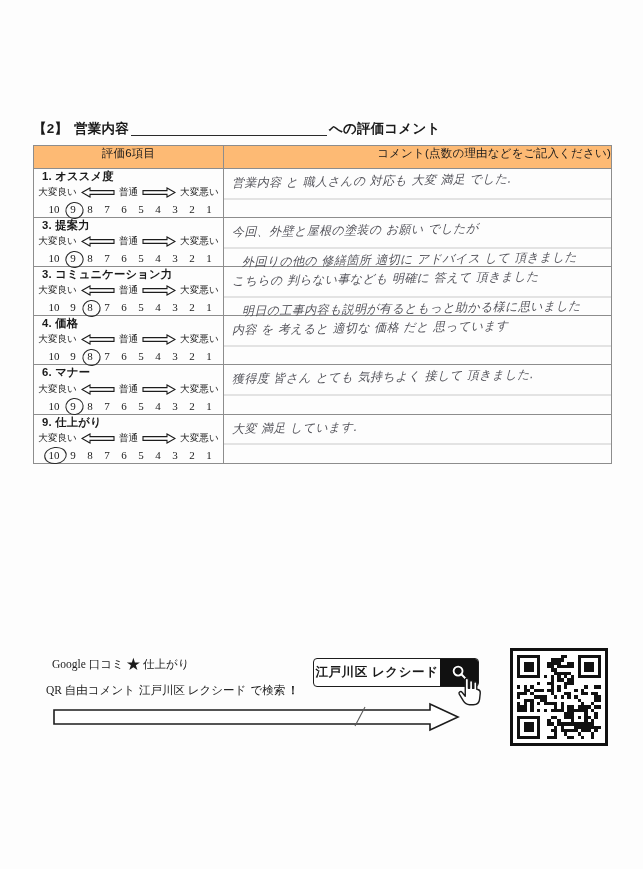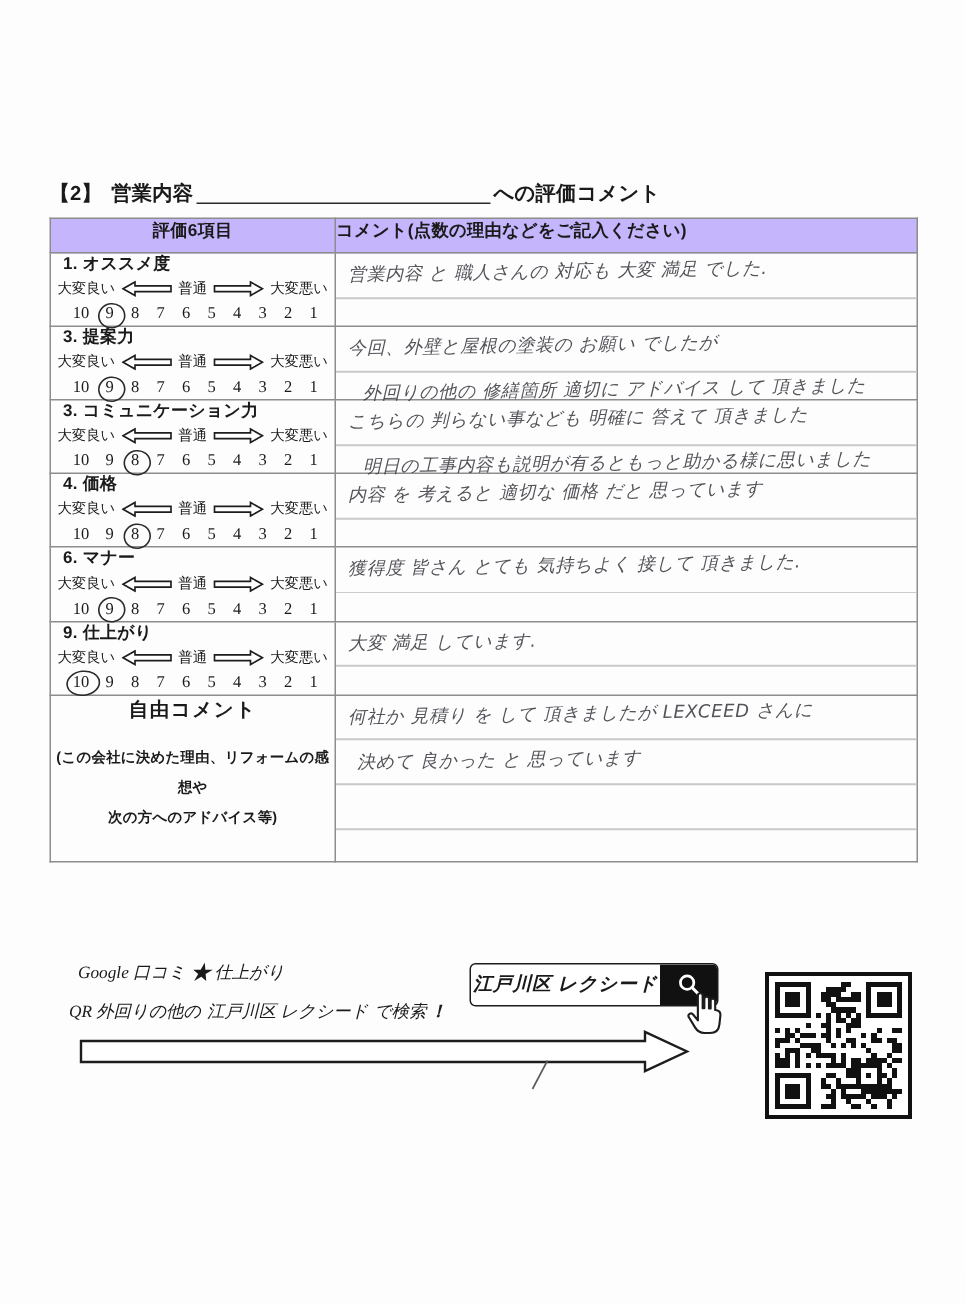--- a/index.html
+++ b/index.html
@@ -61,26 +61,26 @@
     padding: 0;
     vertical-align: top;
   }
   .col-left  { width: 190px; }
   .col-right { width: 388px; }
 
   .hdr {
     height: 22px;
     text-align: center;
     font-size: 11.5px;
-    font-weight: bold;
-    background: #c4b5fd;
+    font-weight: normal;
+    background: #fdba74;
     letter-spacing: 0.2px;
   }
   .hdr-left  { text-align: center; }
-  .hdr-right { text-align: left; padding-left: 5px; margin-left: 27px; }
+  .hdr-right { text-align: right; padding-left: 5px; margin-left: 27px; }
 
   
   .rate-cell { padding: 4px 0 5px 0; }
   .rate-title {
     font-size: 11.3px;
     font-weight: bold;
     padding-left: 8px;
     letter-spacing: 0.2px;
     line-height: 1.25;
     margin-bottom: 3px;
@@ -168,21 +168,21 @@
     font-family: "DejaVu Sans", sans-serif;
     color: #3c3c44;
     white-space: nowrap;
     opacity: .88;
     transform-origin: left center;
     font-style: italic;
     letter-spacing: 0.4px;
   }
 
   
-  .promo { position: absolute; left: 0; top: 624px; width: 617px; height: 120px; font-style: italic; }
+  .promo { position: absolute; left: 0; top: 640px; width: 617px; height: 120px; }
 
   .promo-l1 {
     position: absolute;
     left: 52px; top: 16px;
     font-size: 11.5px;
     font-family: "Liberation Serif", serif;
     display: flex; align-items: center;
     white-space: nowrap;
   }
   .promo-l2 {
@@ -434,46 +434,33 @@
               <span class="num">4</span>
               <span class="num">3</span>
               <span class="num">2</span>
               <span class="num">1</span>
             </div>
           </td>
           <td class="cmt">
             <div class="hw" style="left: 8px; top: 6px; font-size: 12px; transform: rotate(-0.9deg);">大変 満足 しています.</div>
           </td>
         </tr>
-        <tr>
-          <td class="free-cell">
-            <div class="free-title">自由コメント</div>
-            <div class="free-sub">
-              <div>(この会社に決めた理由、リフォームの感想や</div>
-              <div>次の方へのアドバイス等)</div>
-            </div>
-          </td>
-          <td class="cmt" style="height: 110px;">
-            <div class="hw" style="left: 8px; top: 6px; font-size: 12px; transform: rotate(-0.9deg);">何社か 見積り を して 頂きましたが LEXCEED さんに</div>
-            <div class="hw" style="left: 14px; top: 36px; font-size: 12px; transform: rotate(-0.9deg);">決めて 良かった と 思っています</div>
-          </td>
-        </tr>
       </tbody>
   </table>
 
   <div class="promo">
 
     <div class="promo-l1">
       <span>Google 口コミ</span>
       <span class="star">★</span>
       <span>仕上がり</span>
     </div>
 
     <div class="promo-l2">
-      <span>QR 外回りの他の</span>
+      <span>QR 自由コメント</span>
       <span style="margin:0 4px;">江戸川区  レクシード</span>
       <span>で検索</span>
       <span class="excl">！</span>
     </div>
 
     <svg class="longarrow" width="408" height="30" viewBox="0 0 408 30">
       <path d="M2,8 L378,8 L378,2 L406,15 L378,28 L378,22 L2,22 Z" fill="#ffffff" stroke="#1d1d1d" stroke-width="1.6" stroke-linejoin="miter"></path>
     </svg>
 
     <div class="searchbox">

